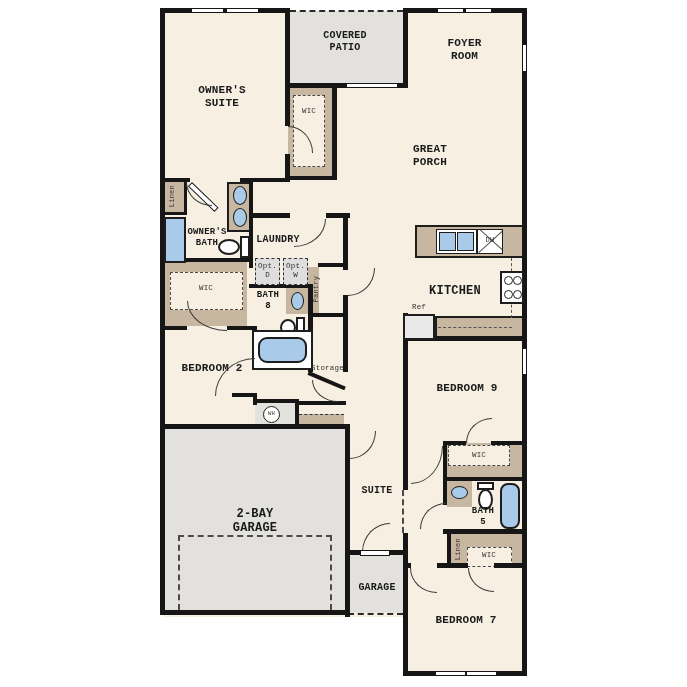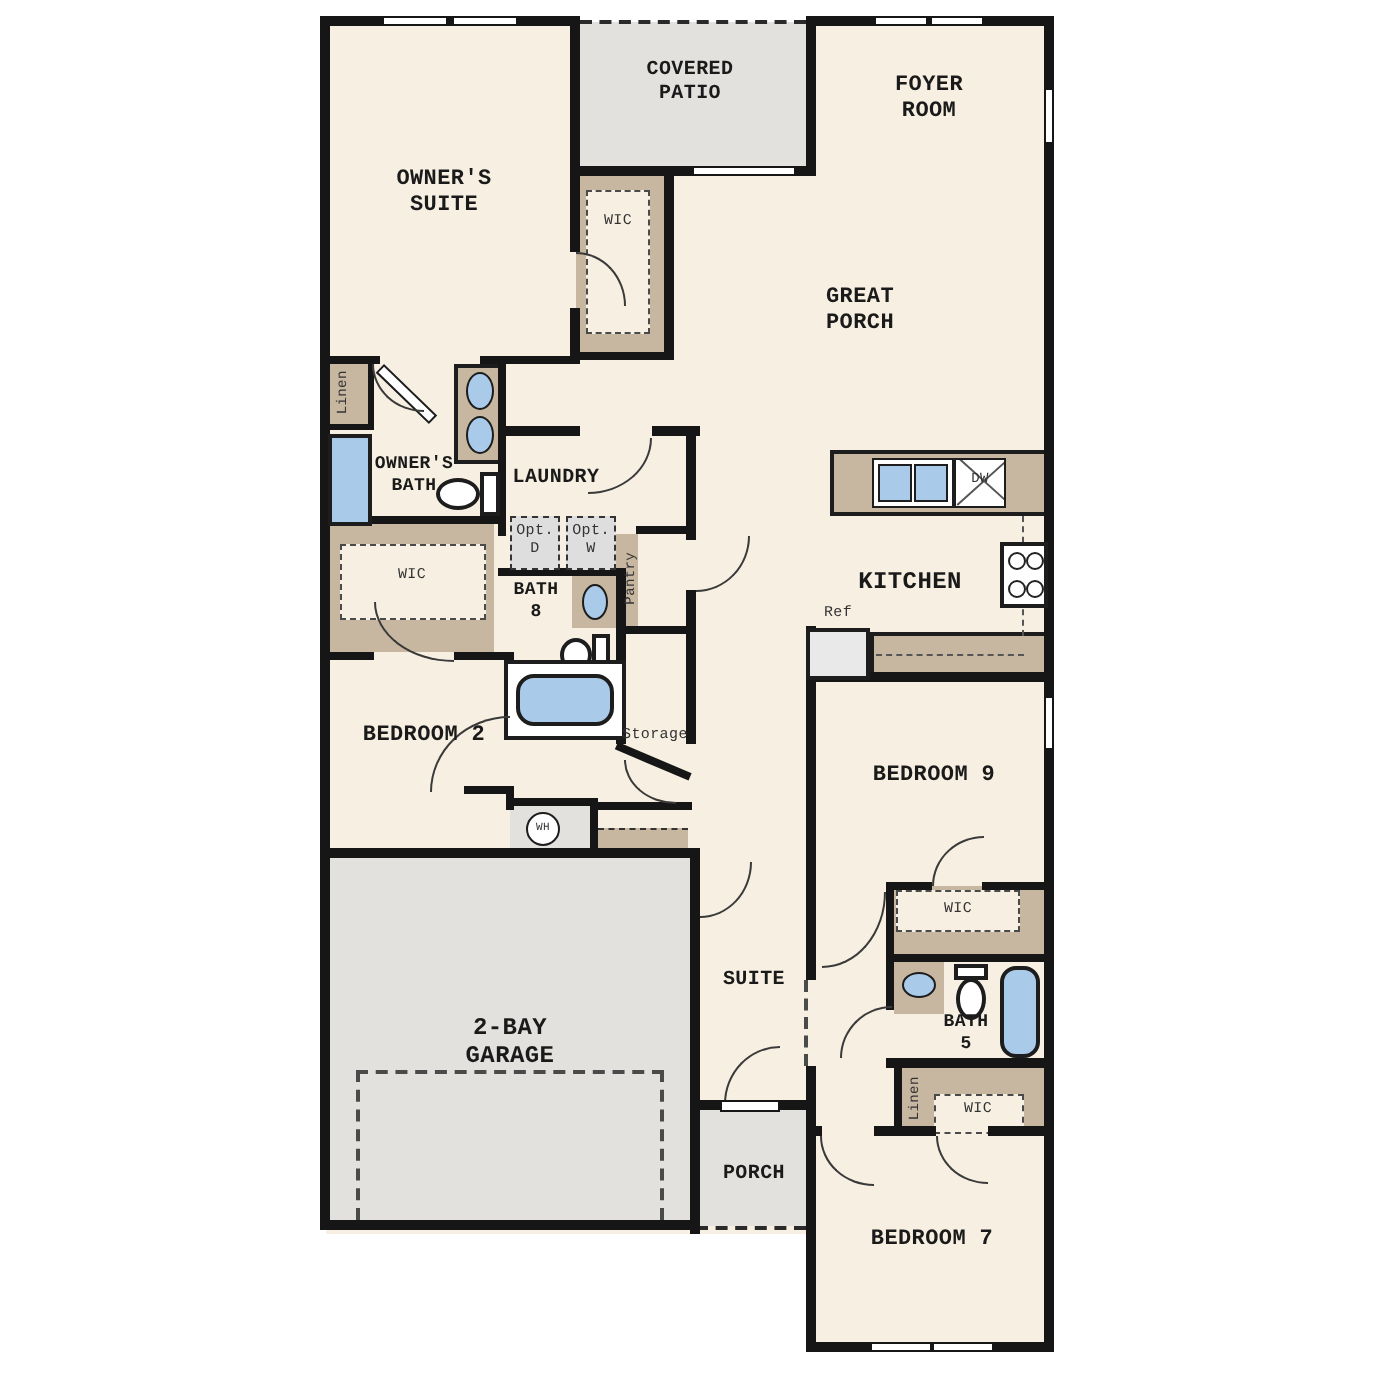--- a/index.html
+++ b/index.html
@@ -240,16 +240,16 @@
   <div class="lbl tinyr" style="left:311px;top:364px;width:32px;">Storage</div>
   <div class="lbl big" style="left:172px;top:362px;width:80px;">BEDROOM 2</div>
   <div class="lbl tinyr" style="left:263px;top:411px;width:17px;font-size:5.5px;">WH</div>
   <div class="lbl big" style="left:427px;top:382px;width:80px;">BEDROOM 9</div>
   <div class="lbl tinyr" style="left:466px;top:451px;width:26px;">WIC</div>
   <div class="lbl med" style="left:468px;top:506px;width:30px;font-size:9px;">BATH 5</div>
   <div class="lbl vert" style="left:438px;top:545px;width:40px;">Linen</div>
   <div class="lbl tinyr" style="left:476px;top:551px;width:26px;">WIC</div>
   <div class="lbl xl" style="left:222px;top:507px;width:66px;">2-BAY GARAGE</div>
   <div class="lbl med" style="left:354px;top:485px;width:46px;font-size:10px;">SUITE</div>
-  <div class="lbl med" style="left:353px;top:582px;width:48px;font-size:10px;">PORCH</div>
+  <div class="lbl med" style="left:353px;top:582px;width:48px;font-size:10px;">GARAGE</div>
   <div class="lbl big" style="left:426px;top:614px;width:80px;">BEDROOM 7</div>
 
 </div>
 
 </body></html>

